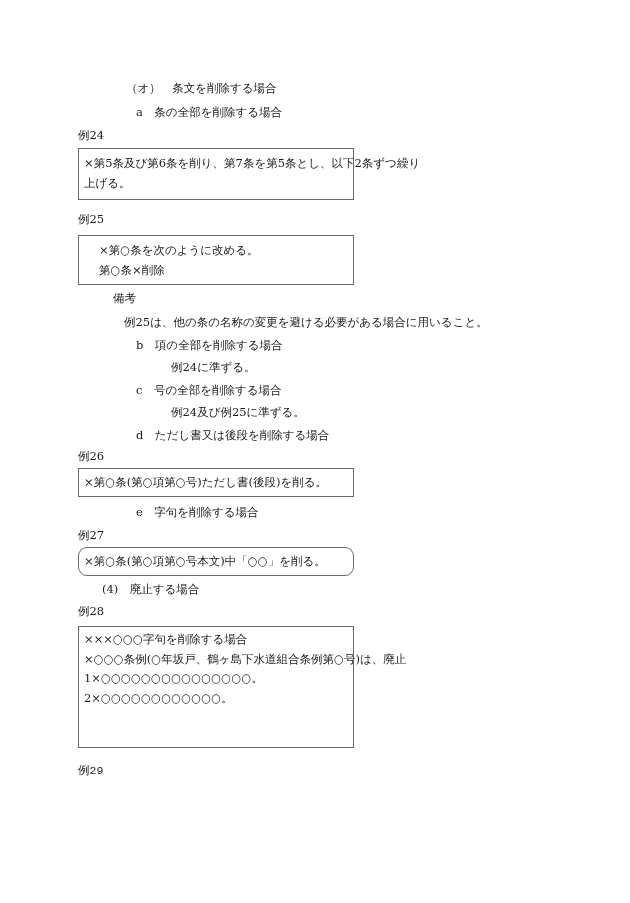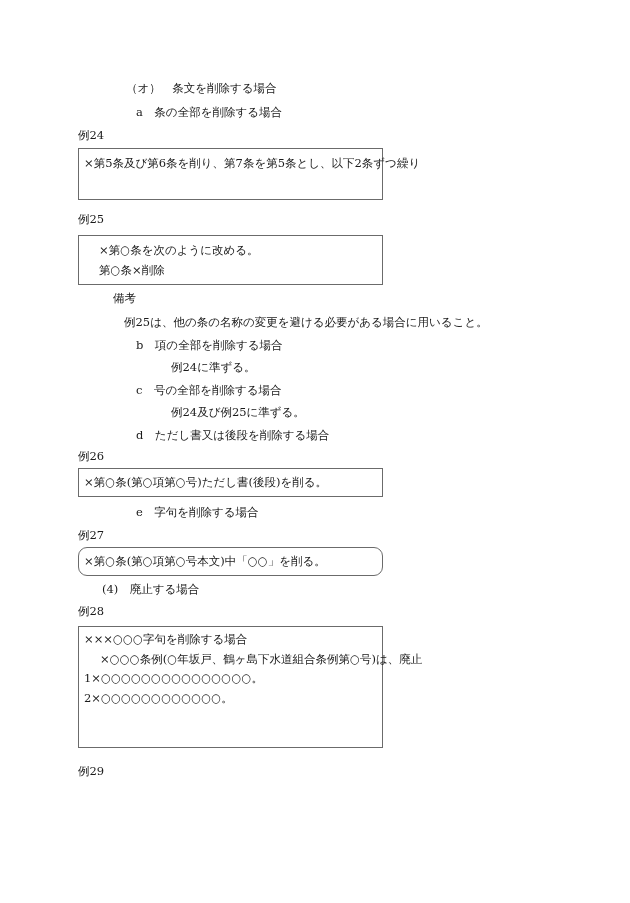--- a/index.html
+++ b/index.html
@@ -3,37 +3,38 @@
 <meta charset="utf-8">
 <style>
   html, body { margin: 0; padding: 0; background: #ffffff; }
   body {
     width: 630px; height: 903px; position: relative; overflow: hidden;
     font-family: "DejaVu Serif", "Liberation Serif", serif;
     color: #1a1a1a; font-size: 11.5px;
   }
   .line { position: absolute; white-space: nowrap; line-height: 14px; }
   .box {
-    position: absolute; left: 78px; width: 305px;
+    position: absolute; left: 78px; width: 276px;
     border: 1px solid #6b6b6b; box-sizing: border-box;
     padding: 3px 6px 0 5px;
   }
   .box .bl { line-height: 22px; white-space: nowrap; }
 </style>
 </head>
 <body>
 
 <div>
 
   <div class="line" style="left:126px; top:81px;">（オ）　条文を削除する場合</div>
   <div class="line" style="left:136px; top:105px;">a　条の全部を削除する場合</div>
 
   <div class="line" style="left:78px; top:128px;">例24</div>
   <div class="box" style="top:148px; height:52px;">
     <div class="bl">×第5条及び第6条を削り、第7条を第5条とし、以下2条ずつ繰り</div>
+    <div class="bl" style="line-height:18px;">上げる。</div>
   </div>
 
   <div class="line" style="left:78px; top:212px;">例25</div>
   <div class="box" style="top:235px; height:50px;padding-left:20px;">
     <div class="bl">×第○条を次のように改める。</div>
     <div class="bl" style="line-height:18px;">第○条×削除</div>
   </div>
 
   <div class="line" style="left:113px; top:291px;">備考</div>
   <div class="line" style="left:124px; top:315px;">例25は、他の条の名称の変更を避ける必要がある場合に用いること。</div>
@@ -54,20 +55,20 @@
   <div class="line" style="left:78px; top:528px;">例27</div>
   <div class="box" style="top:547px; height:29px;border-radius:9px;">
     <div class="bl" style="line-height:20px;">×第○条(第○項第○号本文)中「○○」を削る。</div>
   </div>
 
   <div class="line" style="left:102px; top:582px;">(4)　廃止する場合</div>
 
   <div class="line" style="left:78px; top:604px;">例28</div>
   <div class="box" style="top:626px; height:122px;">
     <div class="bl" style="line-height:19.5px;">×××○○○字句を削除する場合</div>
-    <div class="bl" style="line-height:19.5px;margin-left:16px;">×○○○条例(○年坂戸、鶴ヶ島下水道組合条例第○号)は、廃止</div>
+    <div class="bl" style="line-height:19.5px;">×○○○条例(○年坂戸、鶴ヶ島下水道組合条例第○号)は、廃止</div>
     <div class="bl" style="line-height:19.5px;">1×○○○○○○○○○○○○○○○。</div>
     <div class="bl" style="line-height:19.5px;">2×○○○○○○○○○○○○。</div>
   </div>
 
-  <div class="line" style="left:78px; top:764px;">例29</div>
+  <div class="line" style="left:78px; top:764px;font-family:Liberation Mono, monospace;">例29</div>
 
 </div>
 
 </body></html>

